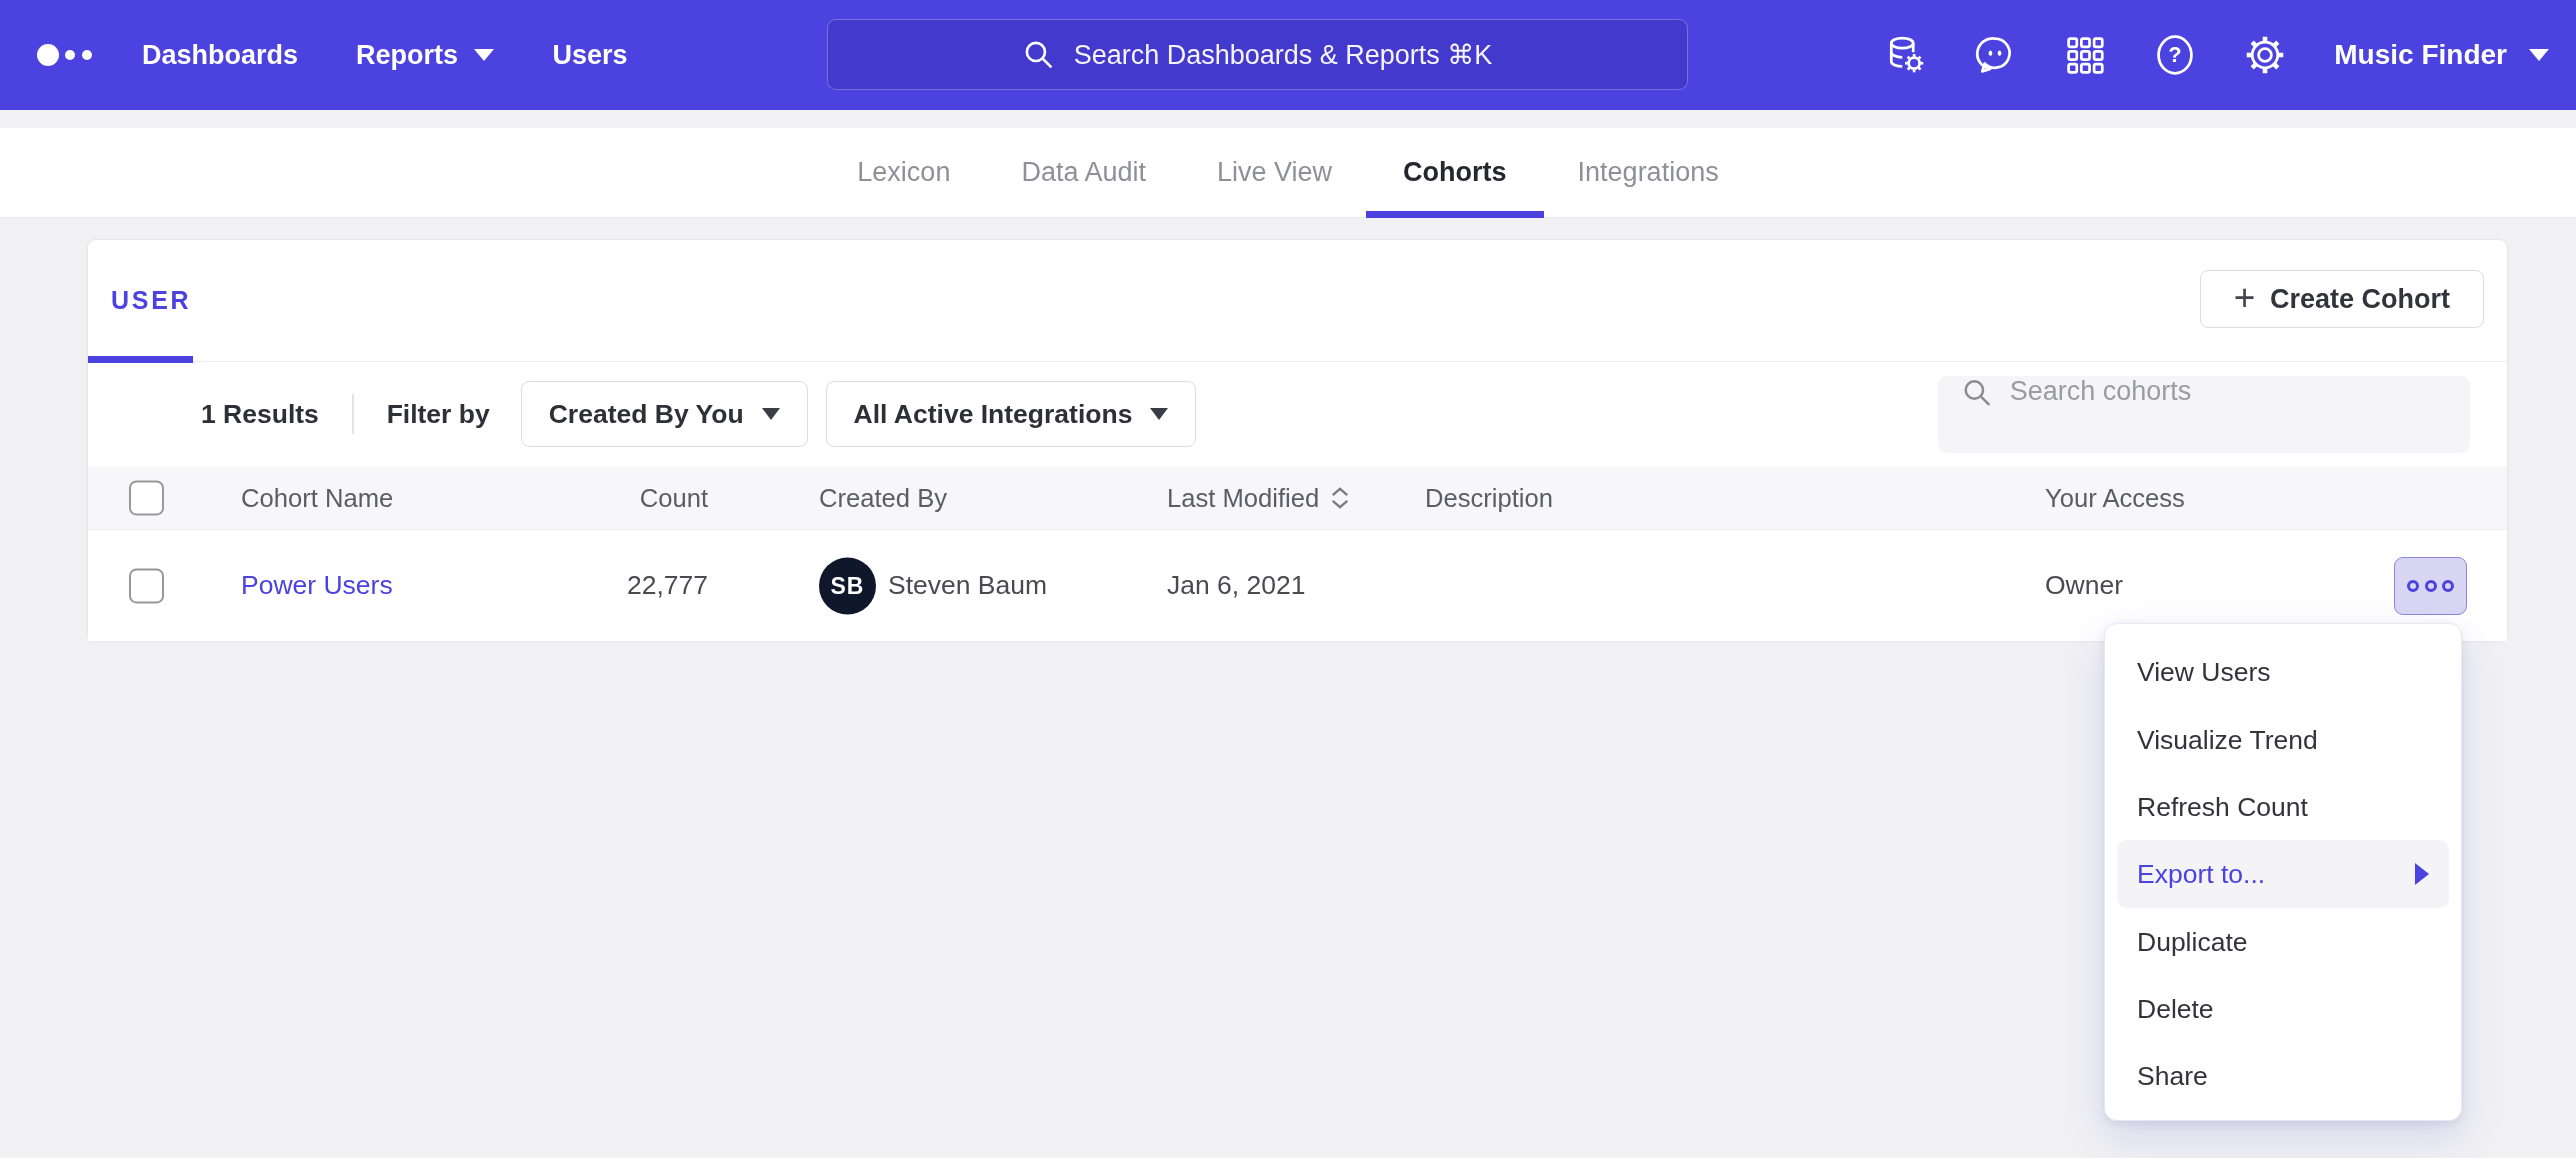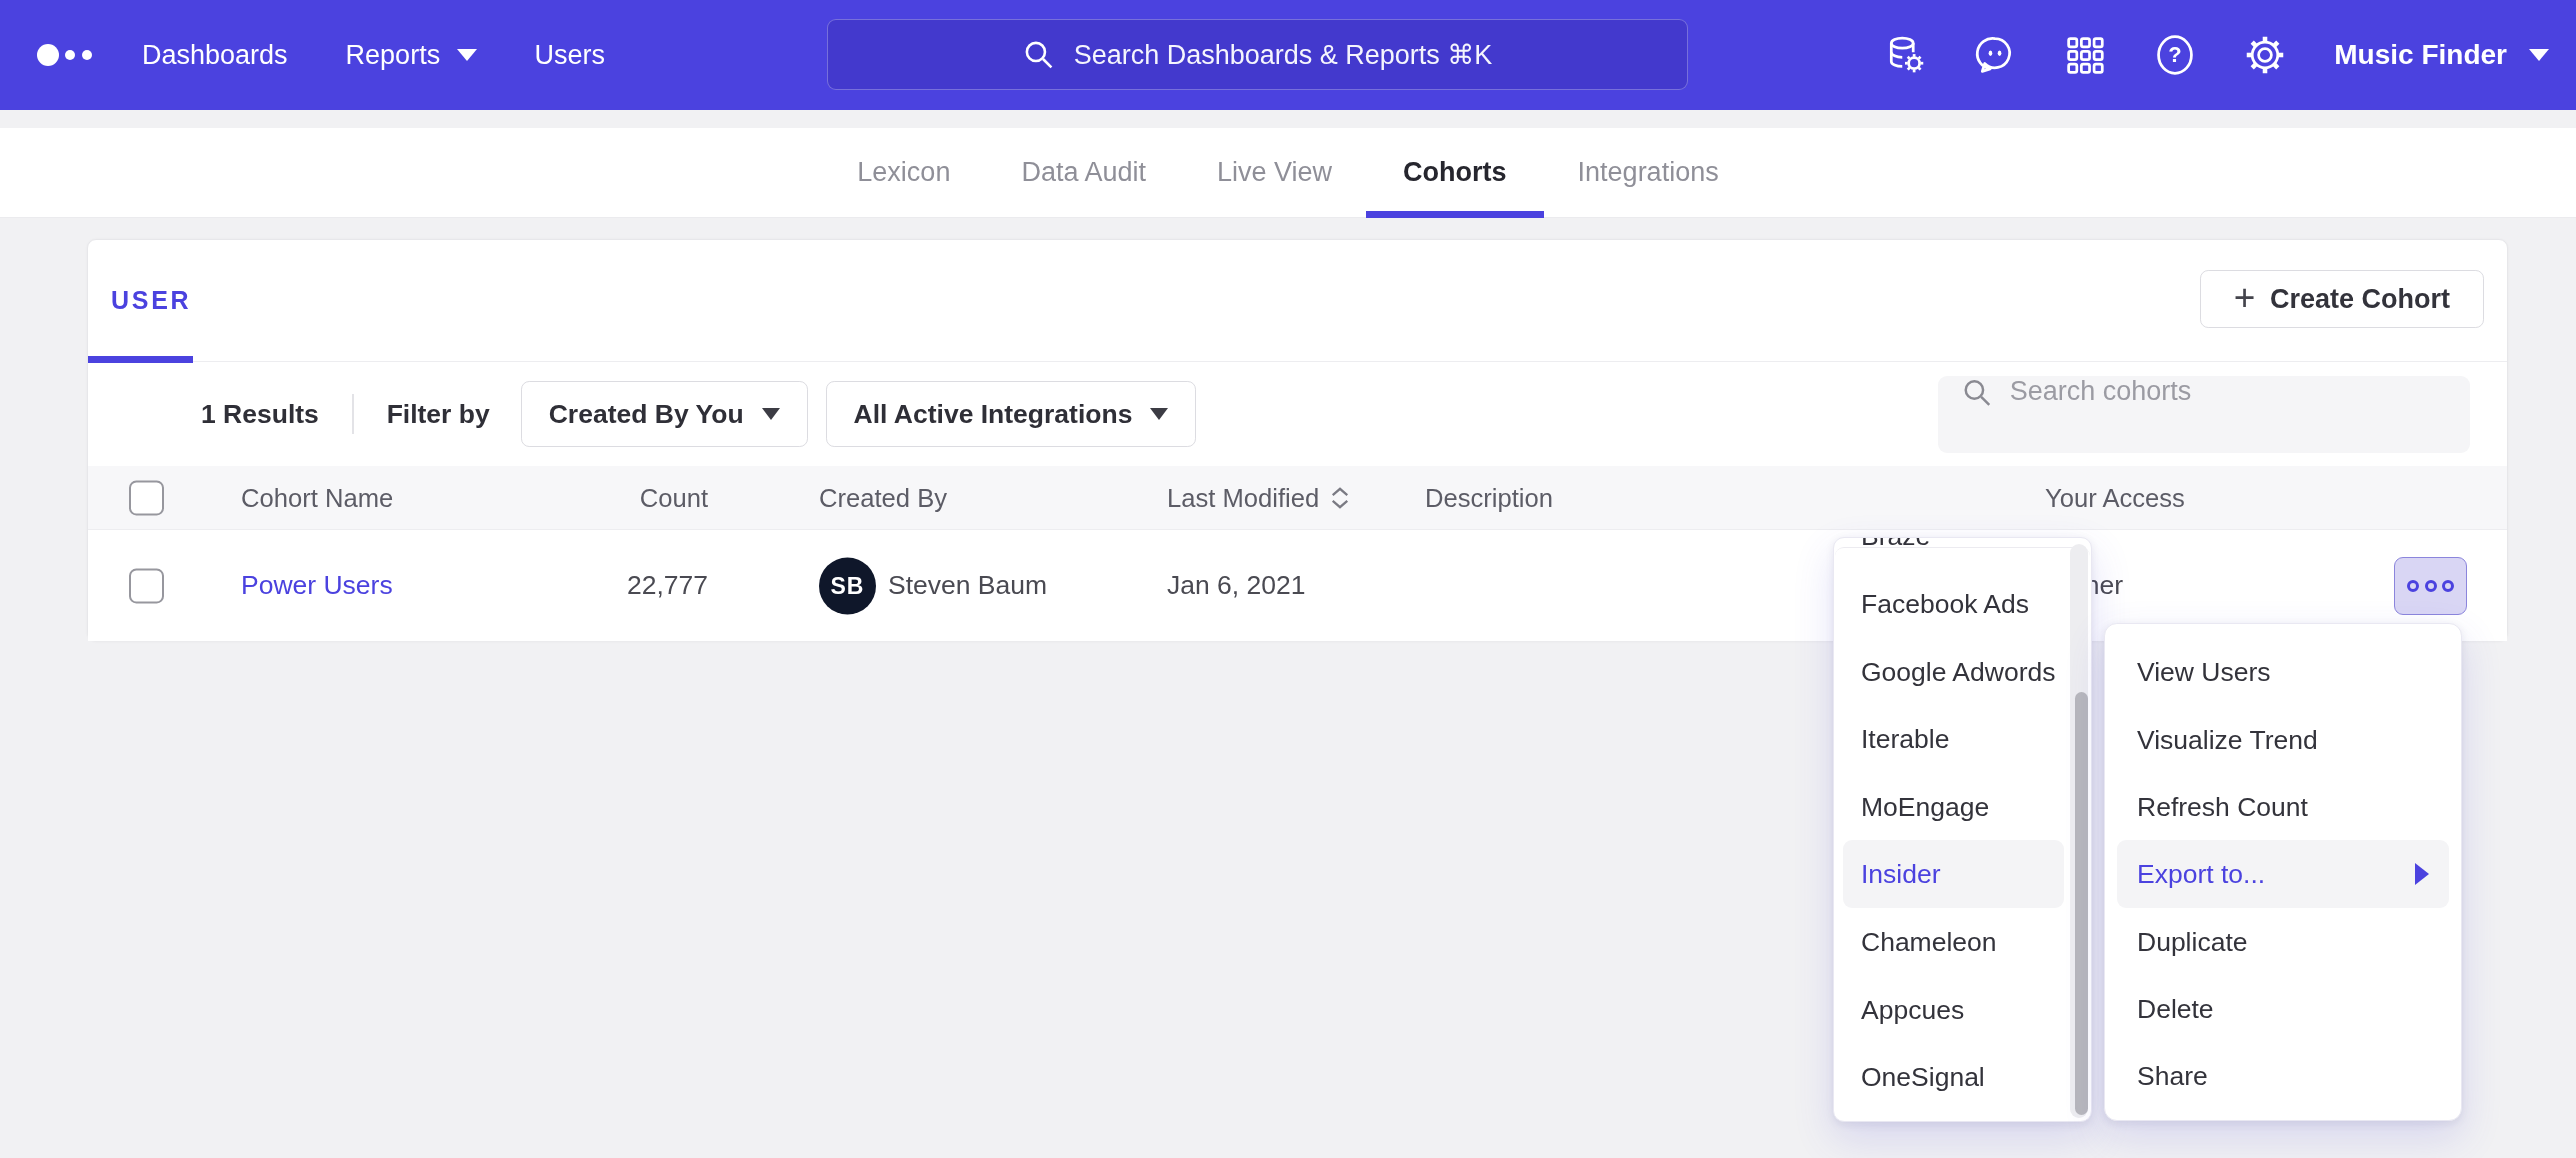--- a/index.html
+++ b/index.html
@@ -5,21 +5,21 @@
   * { margin:0; padding:0; box-sizing:border-box; }
   body { background:#e7e7ea; font-family:"Liberation Sans", sans-serif; }
   #screen { position:relative; width:2576px; height:1158px; background:#f1f1f3; overflow:hidden; }
 
   
   .topnav { position:absolute; left:0; top:0; width:2576px; height:110px; background:#4b42df; }
   .logo { position:absolute; left:37px; top:0; height:110px; display:flex; align-items:center; gap:6.4px; }
   .logo .dot-big { width:22px; height:22px; border-radius:50%; background:#fff; }
   .logo .dot-sm  { width:10px; height:10px; border-radius:50%; background:#fff; }
   .topnav-links { position:absolute; left:142px; top:0; height:110px; display:flex; align-items:center; gap:58px; }
-  .topnav-link { color:#fff; font-size:27px; font-weight:400; display:flex; align-items:center; gap:16.4px; cursor:pointer; }
+  .topnav-link { color:#fff; font-size:27px; font-weight:700; display:flex; align-items:center; gap:16.4px; cursor:pointer; }
   .caret-down-w { width:0; height:0; border-left:10px solid transparent; border-right:10px solid transparent; border-top:12.8px solid #fff; }
   .global-search { position:absolute; left:827px; top:19px; width:861px; height:71px; background:#4339cd;
       border:0.9px solid rgba(255,255,255,0.28); border-radius:9px; display:flex; align-items:center; justify-content:center; gap:20px; cursor:pointer; }
   .global-search span { color:rgba(255,255,255,0.95); font-size:27px; }
   .topnav-right { position:absolute; right:27px; top:0; height:110px; display:flex; align-items:center; gap:48px; }
   .nav-icon { width:42px; height:42px; display:flex; align-items:center; justify-content:center; cursor:pointer; }
   .project-switcher { display:flex; align-items:center; gap:22px; cursor:pointer; }
   .project-switcher span { color:#fff; font-size:28px; font-weight:700; }
 
   
@@ -274,34 +274,20 @@
       <span class="td" style="left:1337px;"></span>
       <span class="td" style="left:1957px;">Owner</span>
       <div class="more-btn">
         <span class="ring"></span>
         <span class="ring"></span>
         <span class="ring"></span>
       </div>
     </div>
   </div>
 
-  <div class="menu-panel submenu">
-    <div class="submenu-item" style="top:-36px;">Braze</div>
-    <div class="submenu-item" style="top:32px;">Facebook Ads</div>
-    <div class="submenu-item" style="top:100px;">Google Adwords</div>
-    <div class="submenu-item" style="top:167px;">Iterable</div>
-    <div class="submenu-item" style="top:235px;">MoEngage</div>
-    <div class="submenu-item highlighted" style="top:302px;">Insider</div>
-    <div class="submenu-item" style="top:370px;">Chameleon</div>
-    <div class="submenu-item" style="top:438px;">Appcues</div>
-    <div class="submenu-item" style="top:505px;">OneSignal</div>
-    <div class="submenu-topline"></div>
-    <div class="scroll-track"></div>
-    <div class="scroll-thumb"></div>
-  </div>
 
   <div class="menu-panel ctxmenu">
     <div class="ctx-item" style="top:14.6px;">
       <span>View Users</span>
     </div>
     <div class="ctx-item" style="top:82px;">
       <span>Visualize Trend</span>
     </div>
     <div class="ctx-item" style="top:149px;">
       <span>Refresh Count</span>

